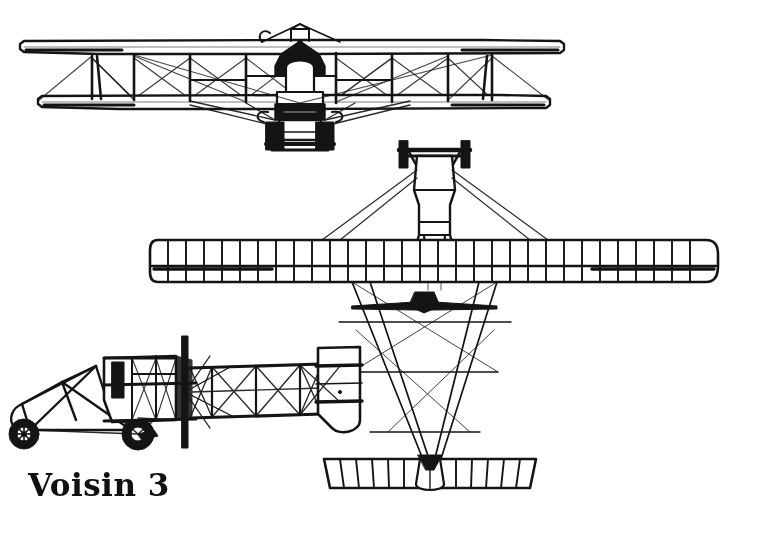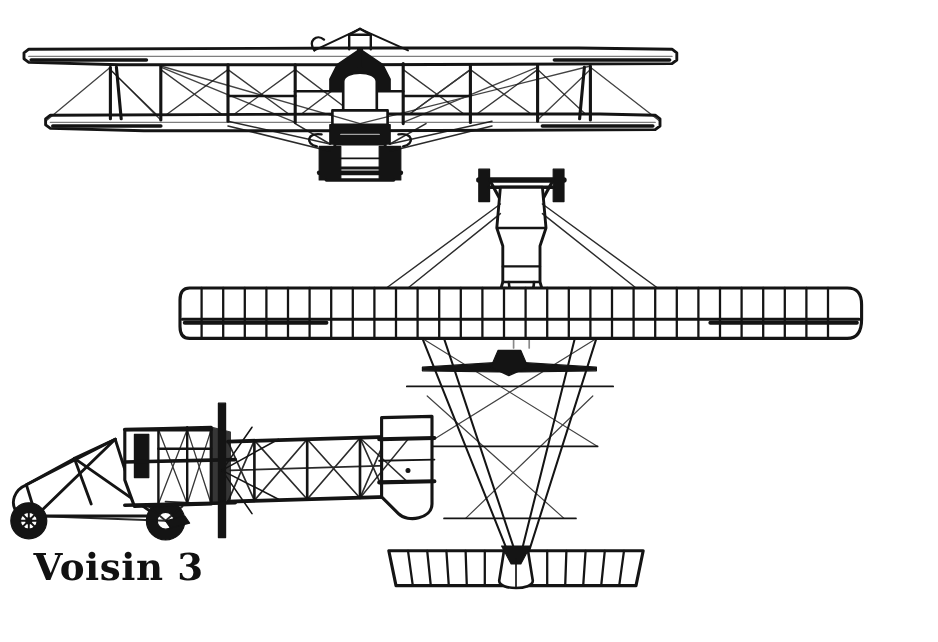--- a/index.html
+++ b/index.html
@@ -6,21 +6,21 @@
   #page{
     position:relative;
     width:782px;height:535px;
     background:#ffffff;
     overflow:hidden;
     font-family:"Liberation Serif", serif;
   }
   #drawing{position:absolute;left:0;top:0;width:782px;height:535px;}
   .caption{
     position:absolute;
-    left:28px; top:458px;
+    left:28px; top:470px;
     font-family:"DejaVu Serif", serif;
     font-weight:700;
     font-size:31px;
     letter-spacing:0.5px;
     color:#111111;
     line-height:1;
     white-space:nowrap;
   }
 </style>
 </head>

